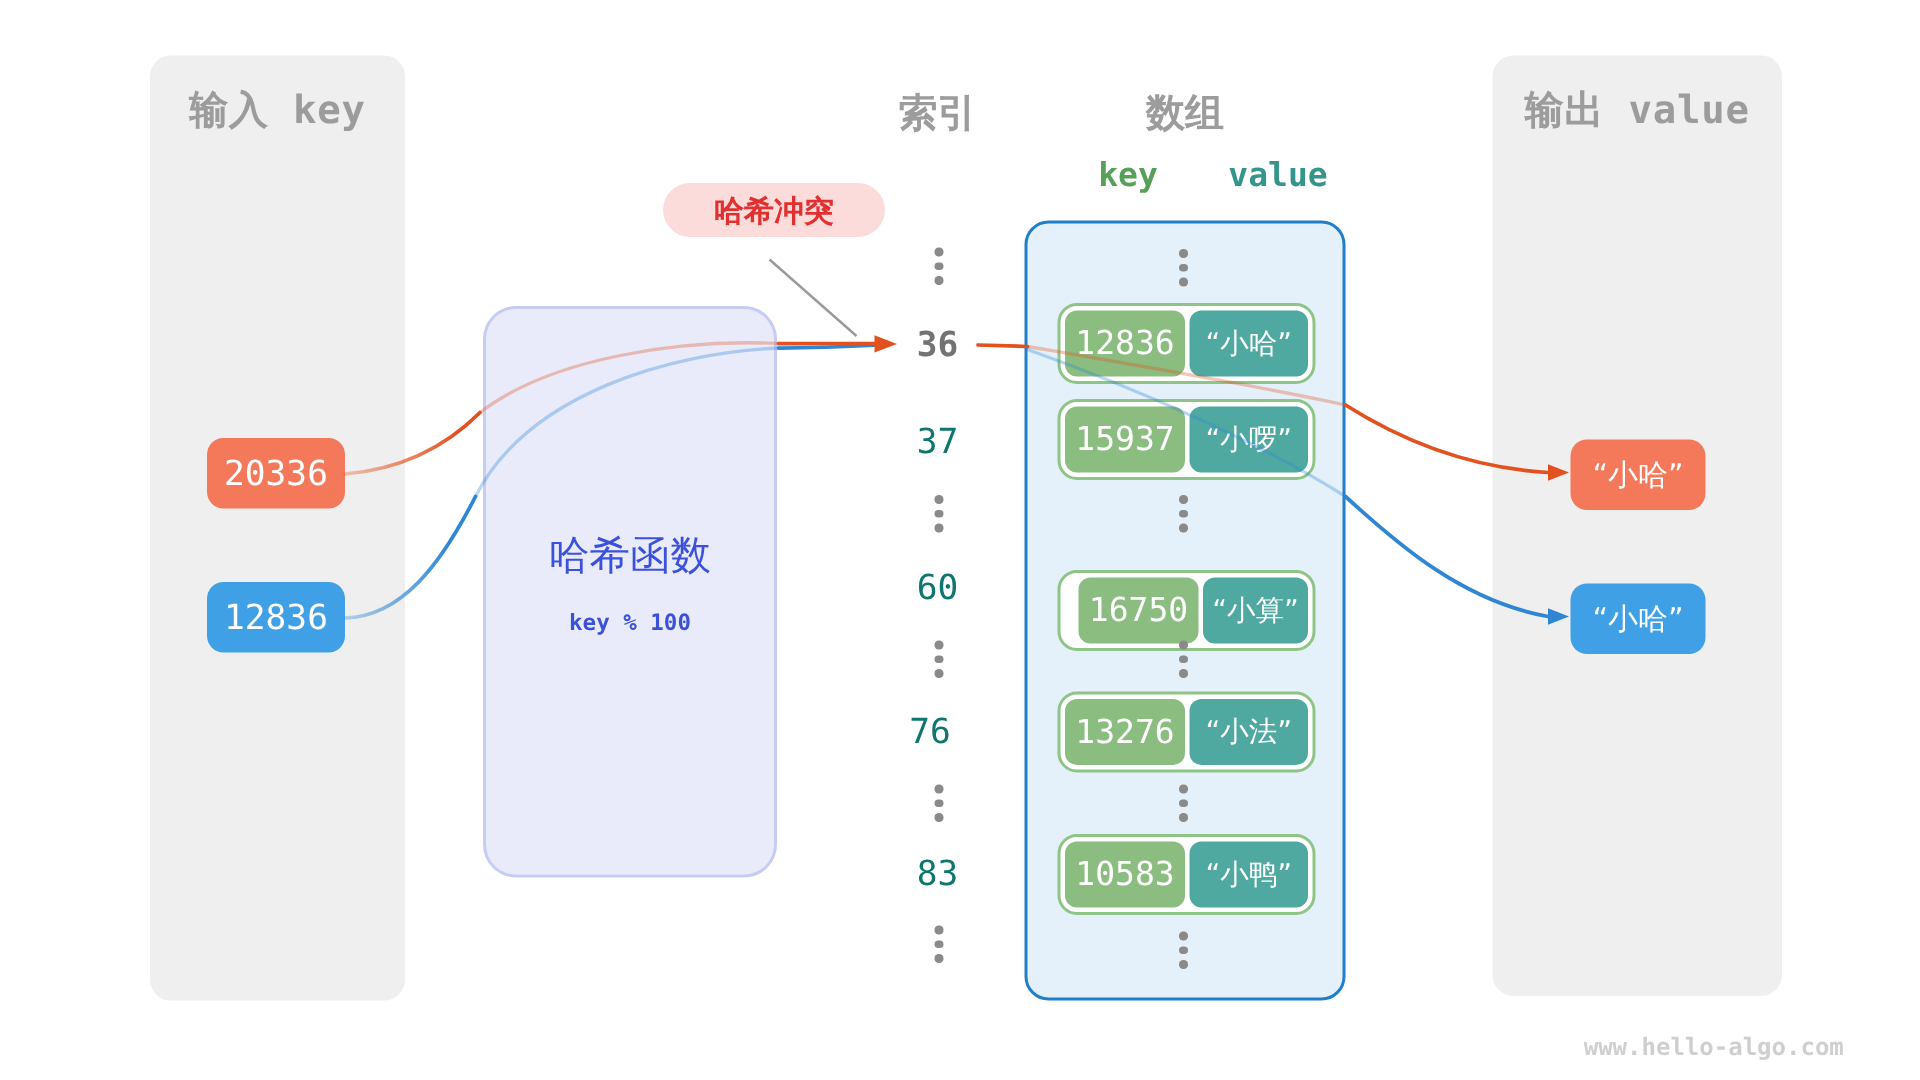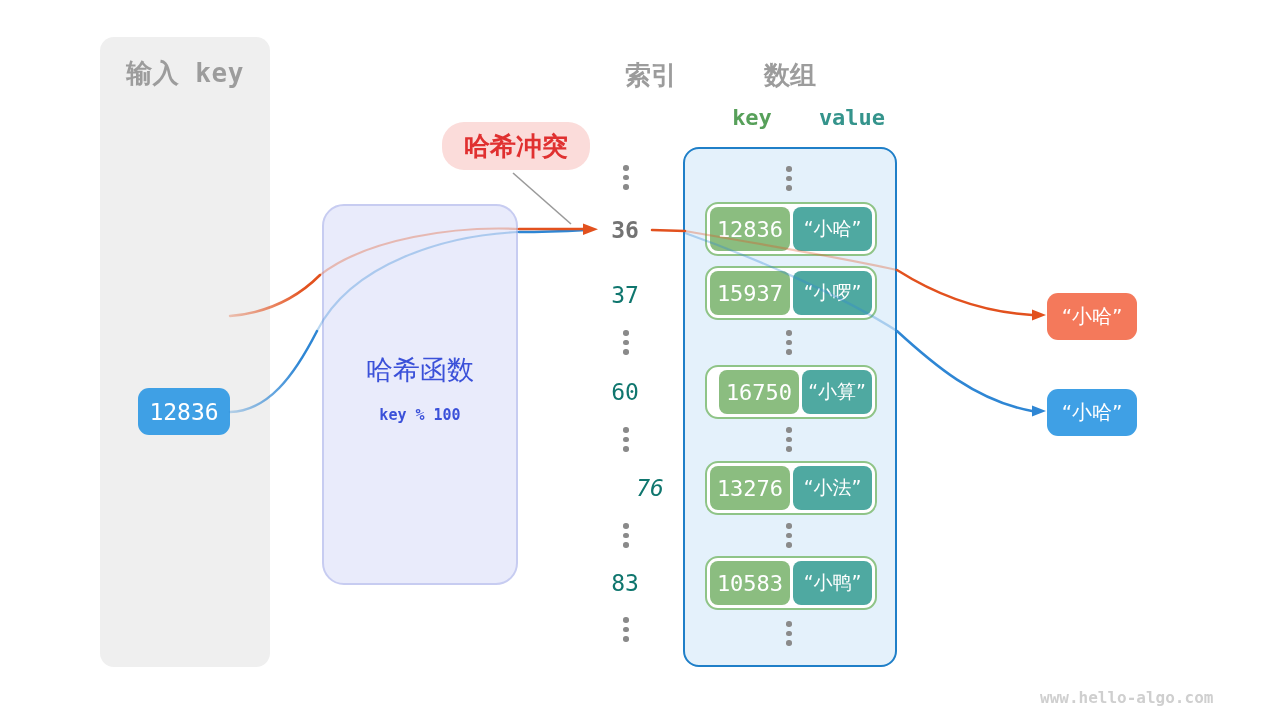--- a/index.html
+++ b/index.html
@@ -24,23 +24,23 @@
 
   
   #hash-box{left:322px;top:192px;width:196px;height:381px;background:var(--hash-fill);
             border:2px solid var(--hash-border);border-radius:22px;box-sizing:border-box;}
   #hash-title{position:absolute;left:0;right:0;top:146px;text-align:center;
               font-size:27px;font-weight:500;color:var(--hash-text);}
   #hash-formula{position:absolute;left:0;right:0;top:200px;text-align:center;
                 font-size:15px;color:var(--hash-text);}
 
   
-  #collision-badge{left:442px;top:110px;width:148px;height:48px;background:var(--badge-bg);
+  #collision-badge{left:442px;top:110px;width:148px;height:36px;background:var(--badge-bg);
                    border-radius:22px;display:flex;align-items:center;justify-content:center;
-                   font-size:26px;font-weight:bold;color:var(--badge-text);}
+                   font-size:20px;font-weight:bold;color:var(--badge-text);}
 
   
   .col-title{position:absolute;top:46px;text-align:center;font-size:26px;font-weight:bold;
              color:var(--heading);}
   .kv-header{position:absolute;top:93px;text-align:center;font-size:22px;}
 
   
   #array-box{left:683px;top:135px;width:214px;height:520px;background:var(--array-fill);
              border:2.5px solid var(--array-border);border-radius:16px;box-sizing:border-box;}
 
@@ -55,49 +55,52 @@
 
   
   .row{position:absolute;left:705px;width:172px;height:54px;background:#fff;
        border:2px solid var(--row-border);border-radius:13px;box-sizing:border-box;
        display:flex;gap:3px;padding:3px;}
   .cell{display:flex;align-items:center;justify-content:center;color:#fff;border-radius:8px;}
   .cell.key{width:80px;background:var(--key-green);font-size:22px;
             font-family:"DejaVu Sans Mono","Liberation Mono",monospace;}
   .cell.val{flex:1;background:var(--value-teal);font-size:19px;}
 
-  #watermark{left:1040px;top:676px;width:205px;text-align:left;font-size:16px;color:#CFCFCF;}
+  #watermark{left:1040px;top:676px;width:205px;text-align:center;font-size:16px;color:#CFCFCF;}
 
   #arrow-layer{position:absolute;left:0;top:0;width:1280px;height:720px;
                pointer-events:none;z-index:5;}
   .st-orange{stroke:var(--arrow-orange);fill:none;stroke-width:2.5;stroke-linecap:round;}
   .st-blue{stroke:var(--arrow-blue);fill:none;stroke-width:2.5;stroke-linecap:round;}
   .faded{opacity:0.33;stroke-width:2.2;}
   .callout{stroke:#9A9A9A;stroke-width:1.6;fill:none;}
 </style>
 </head>
 <body>
 
 <div id="canvas">
 
   <div class="panel abs" style="left:100px;top:25px;width:170px;height:630px;">
     <div class="panel-title">输入 key</div>
   </div>
+  <div class="pill orange" style="left:138px;top:280px;width:92px;height:47px;">
+    <span class="num">20336</span>
+  </div>
   <div class="pill blue" style="left:138px;top:376px;width:92px;height:47px;">
     <span class="num">12836</span>
   </div>
 
   <div class="abs" id="hash-box">
     <div id="hash-title">哈希函数</div>
     <div id="hash-formula" class="mono">key % 100</div>
   </div>
 
   <div class="abs" id="collision-badge">哈希冲突</div>
 
-  <div class="col-title" style="left:596px;width:110px;">索引</div>
+  <div class="col-title" style="left:570px;width:110px;">索引</div>
   <div class="col-title" style="left:735px;width:110px;">数组</div>
   <div class="kv-header mono" style="left:712px;width:80px;color:var(--key-header-green);">key</div>
   <div class="kv-header mono" style="left:807px;width:90px;color:var(--value-header-teal);">value</div>
 
   <div class="abs" id="array-box"></div>
 
   <div>
       <div class="dots abs" style="left: 623px; top: 153px;">
         <span class="dot"></span>
         <span class="dot"></span>
@@ -109,21 +112,21 @@
         <span class="dot"></span>
         <span class="dot"></span>
         <span class="dot"></span>
       </div>
       <div class="idx-val abs" style="left: 585px; width: 80px; top: 365px;">60</div>
       <div class="dots abs" style="left: 623px; top: 415px;">
         <span class="dot"></span>
         <span class="dot"></span>
         <span class="dot"></span>
       </div>
-      <div class="idx-val abs" style="left: 610px; width: 80px; top: 461px; font-style: italic;">76</div>
+      <div class="idx-val abs" style="left: 580px; width: 80px; top: 461px;">76</div>
       <div class="dots abs" style="left: 623px; top: 511px;">
         <span class="dot"></span>
         <span class="dot"></span>
         <span class="dot"></span>
       </div>
       <div class="idx-val abs" style="left: 585px; width: 80px; top: 556px;">83</div>
       <div class="dots abs" style="left: 623px; top: 605px;">
         <span class="dot"></span>
         <span class="dot"></span>
         <span class="dot"></span>
@@ -141,21 +144,21 @@
       </div>
       <div class="row" style="top: 254px;">
         <span class="cell key">15937</span>
         <span class="cell val">“小啰”</span>
       </div>
       <div class="dots abs" style="left: 786px; top: 318px;">
         <span class="dot"></span>
         <span class="dot"></span>
         <span class="dot"></span>
       </div>
-      <div class="row" style="top: 353px; padding-left: 12px;">
+      <div class="row" style="top: 368px; padding-left: 12px;">
         <span class="cell key">16750</span>
         <span class="cell val">“小算”</span>
       </div>
       <div class="dots abs" style="left: 786px; top: 415px;">
         <span class="dot"></span>
         <span class="dot"></span>
         <span class="dot"></span>
       </div>
       <div class="row" style="top: 449px;">
         <span class="cell key">13276</span>
@@ -170,20 +173,23 @@
         <span class="cell key">10583</span>
         <span class="cell val">“小鸭”</span>
       </div>
       <div class="dots abs" style="left: 786px; top: 609px;">
         <span class="dot"></span>
         <span class="dot"></span>
         <span class="dot"></span>
       </div>
     </div>
 
+  <div class="panel abs" style="left:995px;top:25px;width:193px;height:627px;">
+    <div class="panel-title">输出 value</div>
+  </div>
   <div class="pill orange" style="left:1047px;top:281px;width:90px;height:47px;">
     <span class="val">“小哈”</span>
   </div>
   <div class="pill blue" style="left:1047px;top:377px;width:90px;height:47px;">
     <span class="val">“小哈”</span>
   </div>
 
   <div class="abs mono" id="watermark">www.hello-algo.com</div>
 
   <svg id="arrow-layer" viewBox="0 0 1280 720" xmlns="http://www.w3.org/2000/svg">

